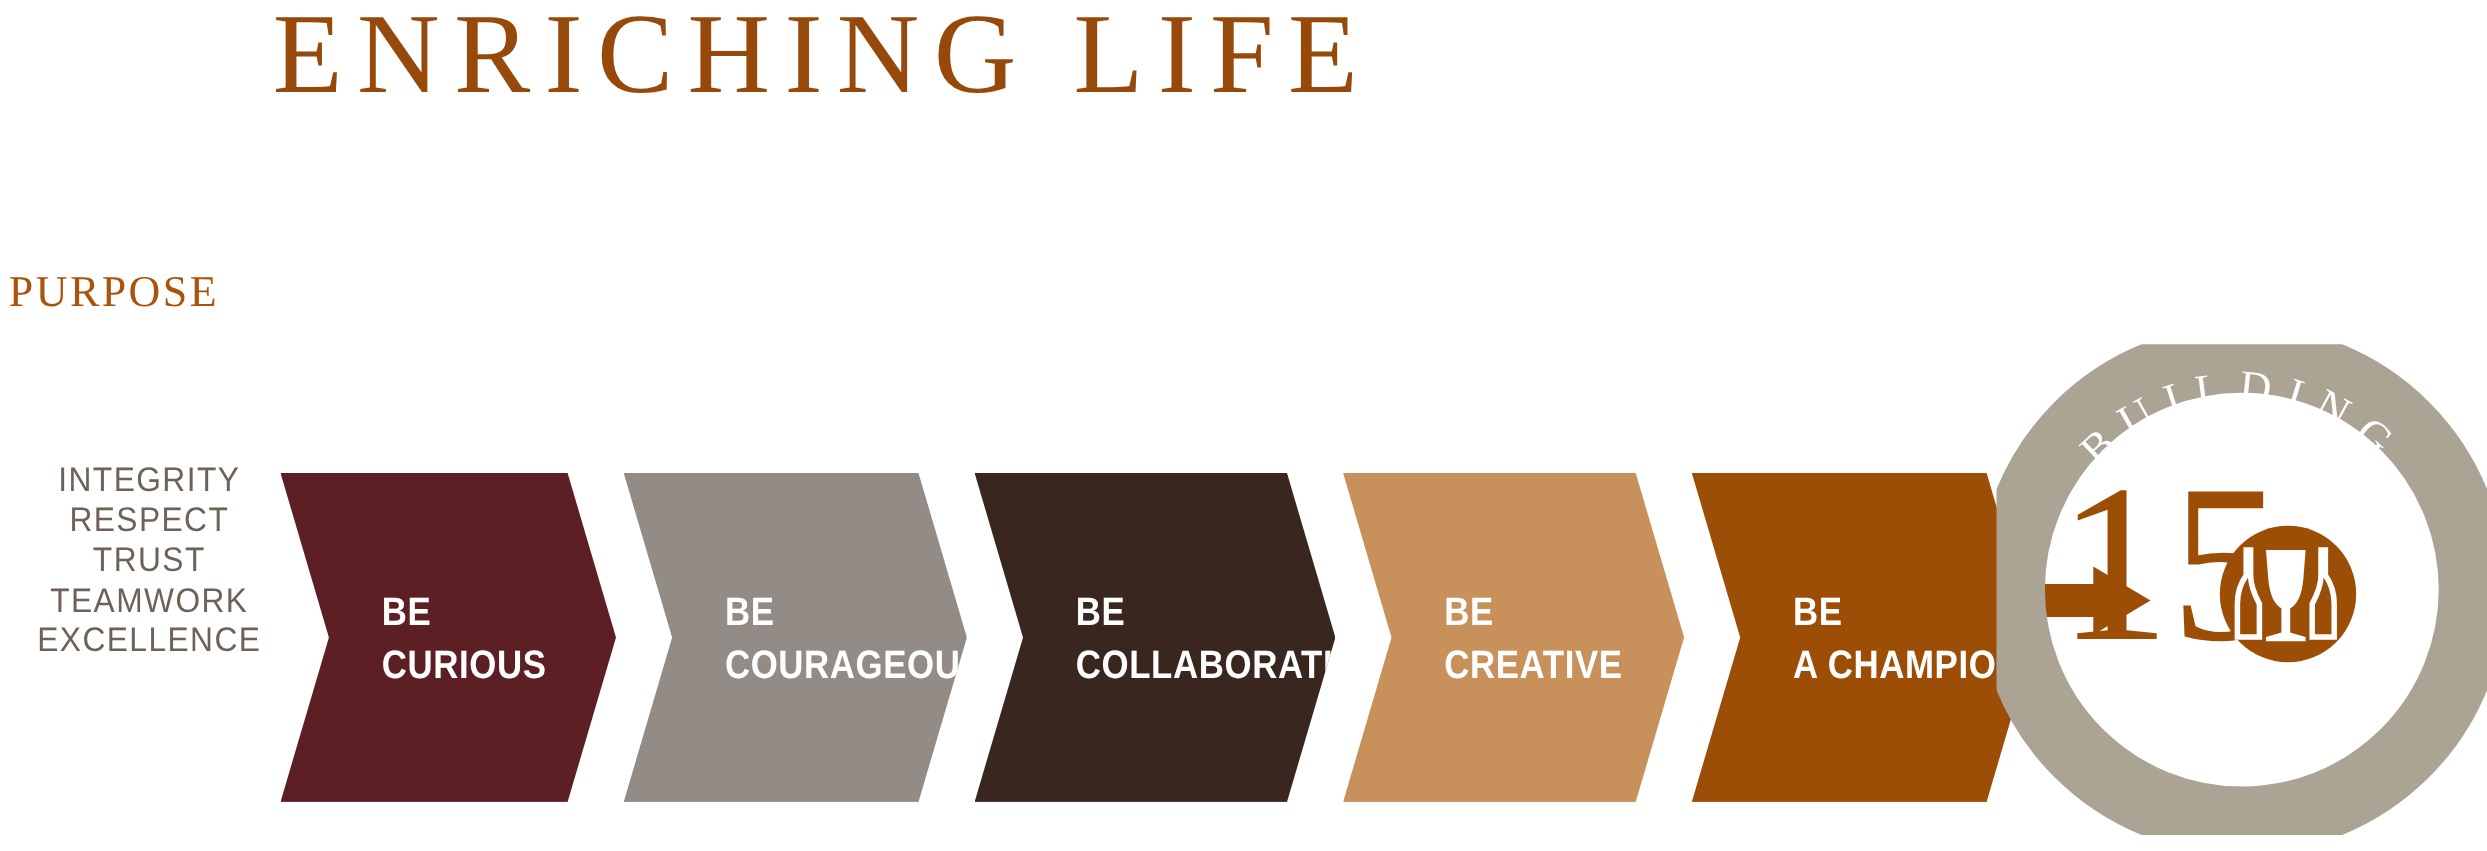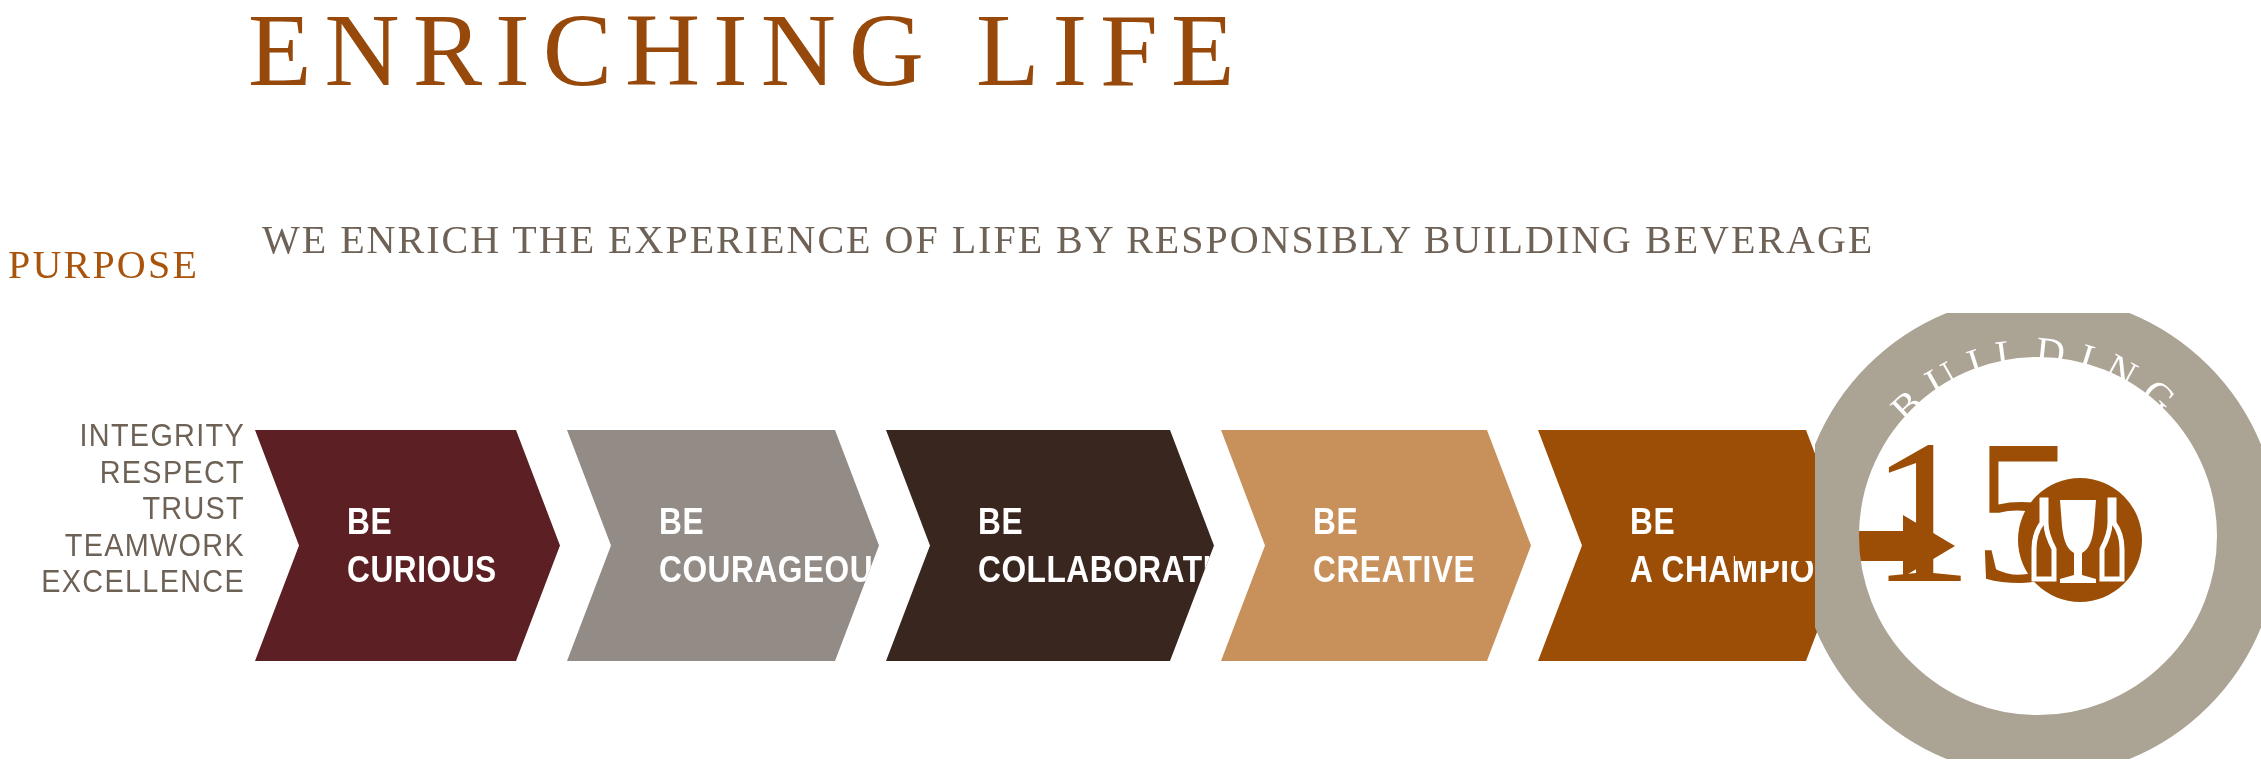--- a/index.html
+++ b/index.html
@@ -53,40 +53,40 @@
     color: #6E6257;
   }
   #purpose-text .pline { display: block; white-space: nowrap; }
 
   
   #values {
     position: absolute;
     left: 10px;
     top: 418px;
     width: 235px;
-    text-align: right;
+    text-align: center;
     font-family: "Liberation Sans Narrow", "Liberation Sans", "DejaVu Sans", sans-serif;
     font-size: 31px;
     letter-spacing: 1.4px;
     line-height: 36.5px;
     color: #6E6257;
   }
   #values .vrow { display: block; white-space: nowrap; transform: scaleX(0.93); transform-origin: right center; }
 
   
   #chevrons {
     position: absolute;
     left: 255px;
     top: 430px;
     height: 231px;
   }
   .chev {
     position: absolute;
     top: 0;
-    height: 231px;
+    height: 299px;
     -webkit-clip-path: polygon(0 0, calc(100% - 44px) 0, 100% 50%, calc(100% - 44px) 100%, 0 100%, 44px 50%);
     clip-path: polygon(0 0, calc(100% - 44px) 0, 100% 50%, calc(100% - 44px) 100%, 0 100%, 44px 50%);
     box-sizing: border-box;
   }
   .chev .ctext {
     position: absolute;
     left: 92px;
     top: 50%;
     transform: translateY(-50%);
     color: #ffffff;
@@ -125,21 +125,20 @@
   #badge svg { display: block; }
 </style>
 </head>
 <body style="background: rgb(255, 255, 255);">
 
 <div id="headline" style="color: rgb(150, 73, 10);">ENRICHING LIFE</div>
 
 <div id="purpose-label" style="color: rgb(169, 83, 11); margin-top: 36px;">PURPOSE</div>
 
 <div id="purpose-text" style="color: rgb(110, 98, 87);">
-  <span class="pline">WE ENRICH THE EXPERIENCE OF LIFE BY RESPONSIBLY BUILDING BEVERAGE</span>
 </div>
 
 <div id="values" style="color: rgb(110, 98, 87);">
   <span class="vrow">INTEGRITY</span>
   <span class="vrow">RESPECT</span>
   <span class="vrow">TRUST</span>
   <span class="vrow">TEAMWORK</span>
   <span class="vrow">EXCELLENCE</span>
 </div>
 

